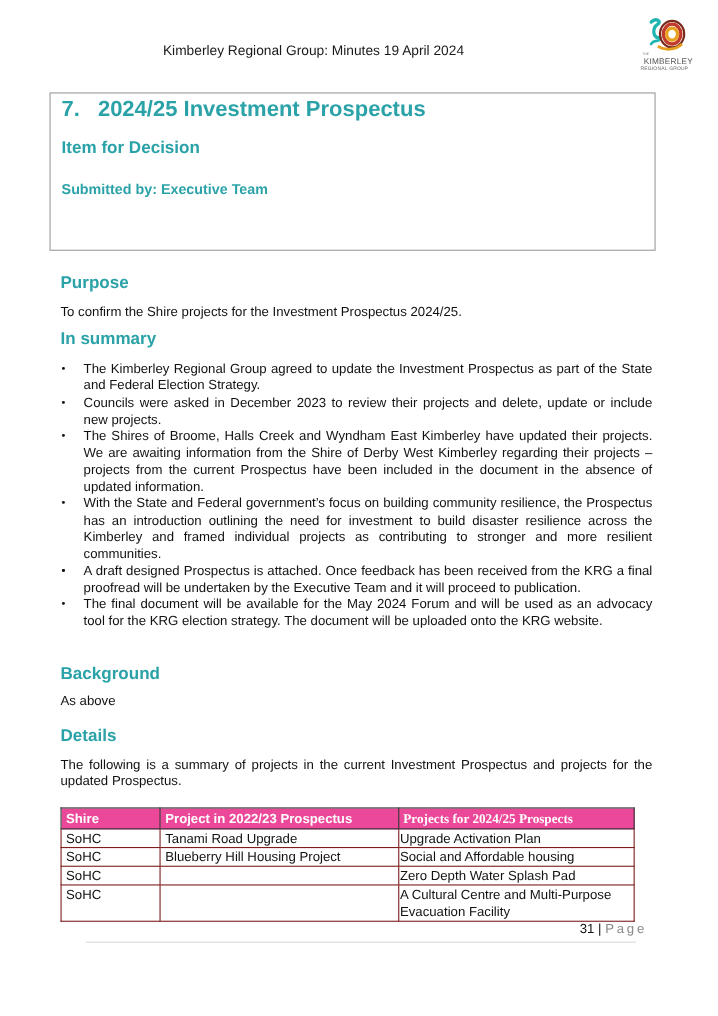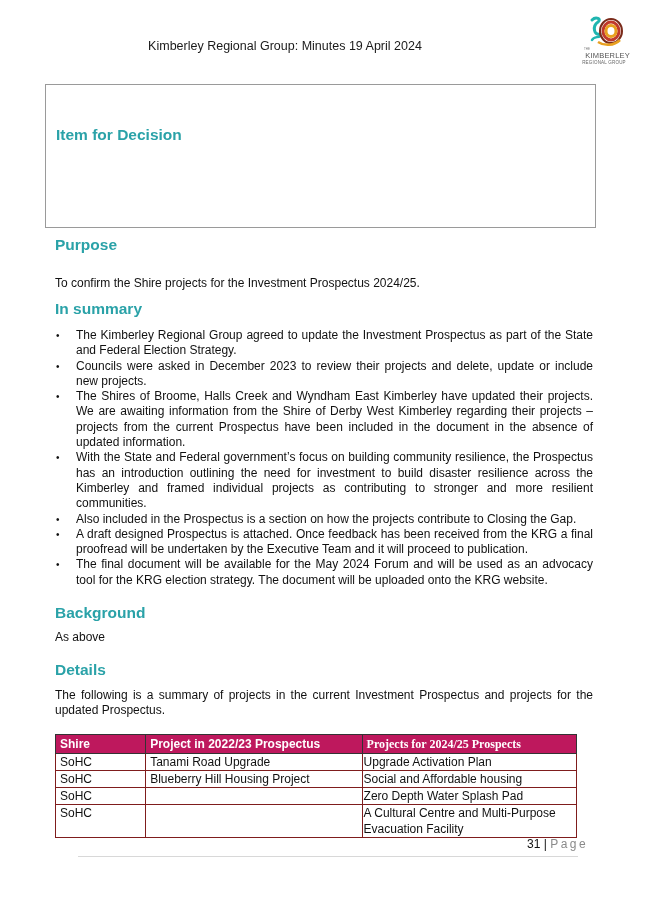--- a/index.html
+++ b/index.html
@@ -35,21 +35,21 @@
 
   ul.bullets { position: absolute; left: 55px; top: 328px; width: 538px; margin: 0; padding: 0; list-style: none; }
   ul.bullets li { position: relative; padding-left: 21px; font-size: 12px; line-height: 15.3px; text-align: justify; color: #111; }
   ul.bullets li .dot { position: absolute; left: 1px; top: 0; font-size: 10px; }
 
   table.proj {
     position: absolute; left: 55px; top: 734px; width: 522px; border-collapse: collapse;
     font-size: 12px; color: #111;
   }
   table.proj th {
-    background: #be185d; color: #ffffff; font-weight: bold; text-align: left;
+    background: #ec4899; color: #ffffff; font-weight: bold; text-align: left;
     padding: 1px 4px; height: 16px; border: 1px solid #333; font-size: 12px;
   }
   table.proj td { border: 1px solid #7f1d1d; padding: 0px 4px; height: 16px; vertical-align: top; line-height: 16px; }
   table.proj td.c3 { padding-left: 1px; }
   .col1 { width: 81px; } .col2 { width: 207px; } .col3 { width: 205px; font-family: Liberation Serif, serif; }
 
   .footer-page { position: absolute; left: 527px; top: 837px; font-size: 12px; color: #111; }
   .footer-page .sep { color: #111; }
   .footer-page .pg { color: #8a8a8a; letter-spacing: 2.5px; }
   .footer-line { position: absolute; left: 78px; top: 856px; width: 500px; height: 1px; background: #d8d8d8; }
@@ -67,33 +67,37 @@
     <ellipse cx="33" cy="17" rx="8" ry="9" fill="none" stroke="#c0392b" stroke-width="3"></ellipse>
     <ellipse cx="33" cy="17" rx="5" ry="5.5" fill="none" stroke="#e8a020" stroke-width="3"></ellipse>
     <path d="M20 28 C 26 32, 36 32, 42 26" fill="none" stroke="#e8a020" stroke-width="2.5"></path>
   </svg>
   <span class="logo-the">THE</span>
   <span class="logo-text1">KIMBERLEY</span>
   <span class="logo-text2">REGIONAL GROUP</span>
 </div>
 
 <div class="item-box">
+  <div class="item-title">
+    <span class="num">7.</span><span>2024/25 Investment Prospectus</span>
+  </div>
   <div class="item-sub">Item for Decision</div>
+  <div class="item-submitted">Submitted by: Executive Team</div>
 </div>
 
-<div class="h2" style="top:236px;">Purpose</div>
+<div class="h2" style="top:249px;">Purpose</div>
 <div class="p" style="top:276px;">To confirm the Shire projects for the Investment Prospectus 2024/25.</div>
 
 <div class="h2" style="top:300px;">In summary</div>
 <ul class="bullets">
   <li><span class="dot">•</span><span>The Kimberley Regional Group agreed to update the Investment Prospectus as part of the State and Federal Election Strategy.</span></li>
   <li><span class="dot">•</span><span>Councils were asked in December 2023 to review their projects and delete, update or include new projects.</span></li>
   <li><span class="dot">•</span><span>The Shires of Broome, Halls Creek and Wyndham East Kimberley have updated their projects. We are awaiting information from the Shire of Derby West Kimberley regarding their projects – projects from the current Prospectus have been included in the document in the absence of updated information.</span></li>
   <li><span class="dot">•</span><span>With the State and Federal government’s focus on building community resilience, the Prospectus has an introduction outlining the need for investment to build disaster resilience across the Kimberley and framed individual projects as contributing to stronger and more resilient communities.</span></li>
-  <li><span class="dot">•</span><span>Also included in the Prospectus is a section on how the projects contribute to Closing the Gap.</span></li>
+  <li><span class="dot">•</span></li>
   <li><span class="dot">•</span><span>A draft designed Prospectus is attached. Once feedback has been received from the KRG a final proofread will be undertaken by the Executive Team and it will proceed to publication.</span></li>
   <li><span class="dot">•</span><span>The final document will be available for the May 2024 Forum and will be used as an advocacy tool for the KRG election strategy. The document will be uploaded onto the KRG website.</span></li>
 </ul>
 
 <div class="h2" style="top:604px;">Background</div>
 <div class="p" style="top:630px;">As above</div>
 
 <div class="h2" style="top:661px;">Details</div>
 <div class="p just" style="top:688px;">The following is a summary of projects in the current Investment Prospectus and projects for the updated Prospectus.</div>
 

